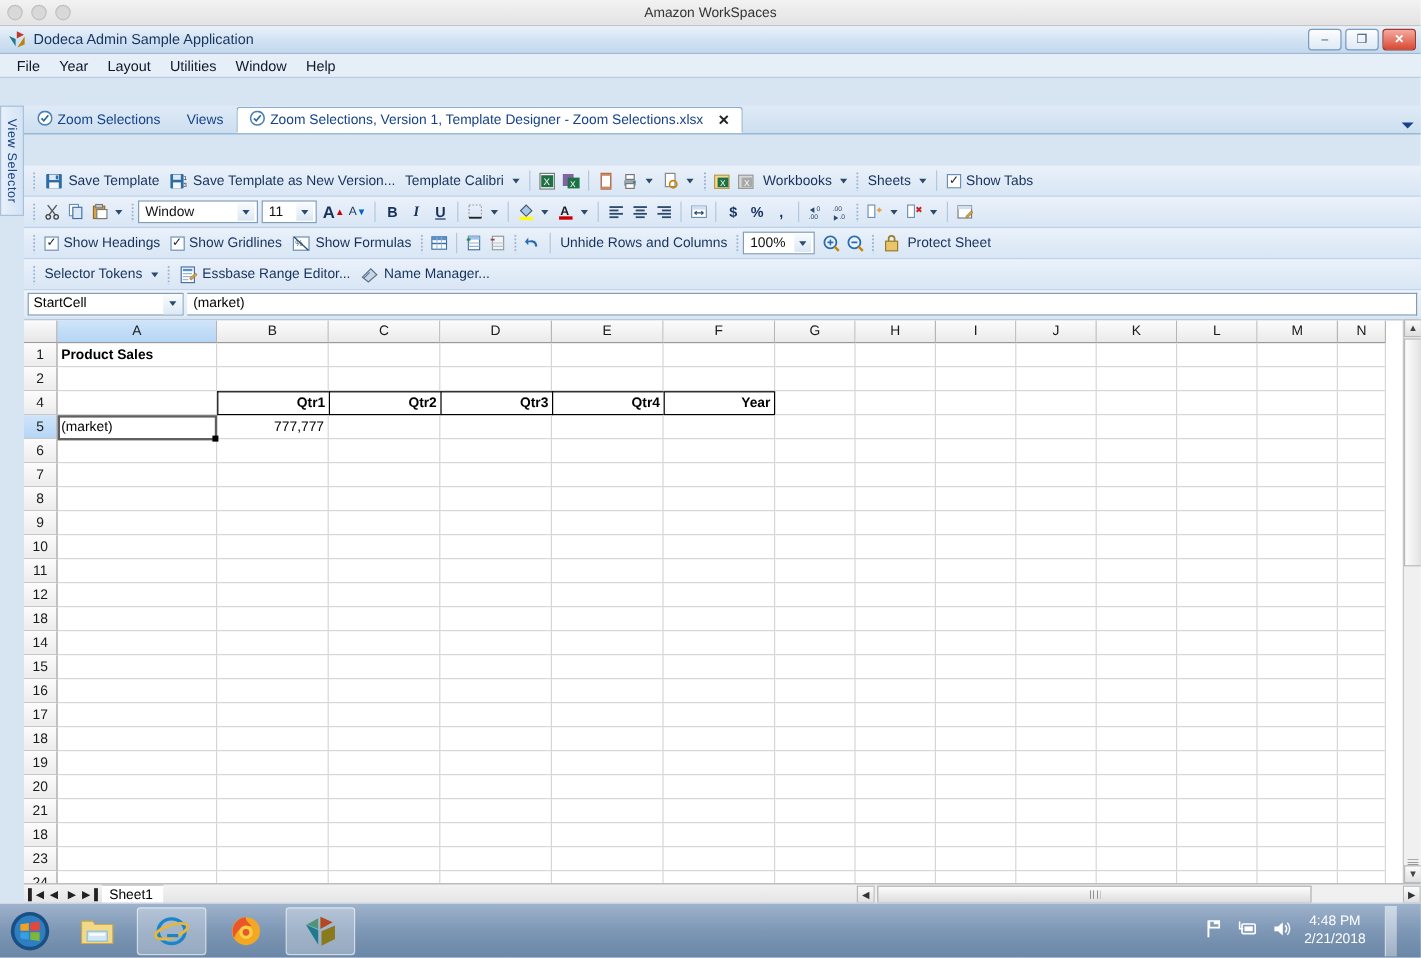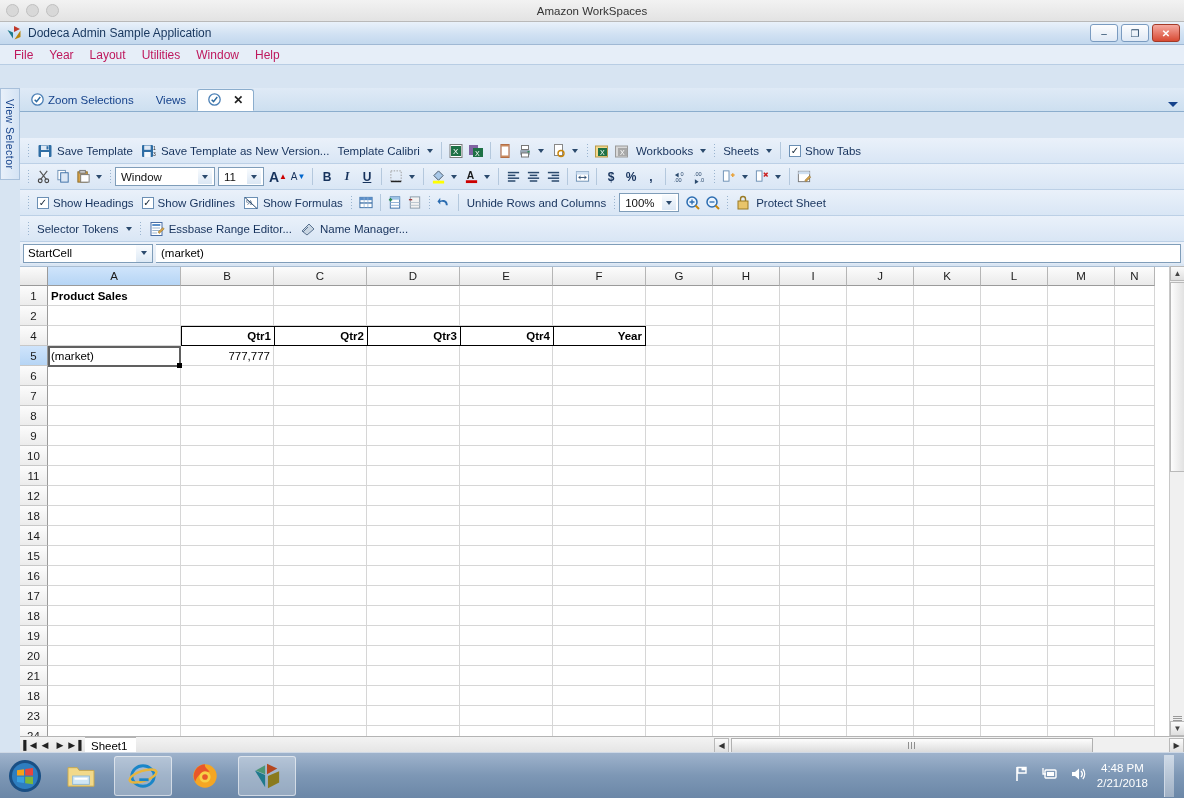--- a/index.html
+++ b/index.html
@@ -61,21 +61,21 @@
     background: linear-gradient(#f5a9a0,#d84a33);
     border-color: #a33a28; color: #fff; font-weight: bold;
   }
   #menubar {
     height: 20px; background: #e6eef8;
     display: flex; align-items: center;
     border-bottom: 1px solid #b8cde4;
     padding-left: 6px;
   }
   #menubar .mi {
-    padding: 2px 8px; font-size: 12px; color: #be185d;
+    padding: 2px 8px; font-size: 12px; color: #0f172a;
   }
   
   #vstrip {
     position: absolute; left: 0; top: 66px;
     width: 20px; height: 92px;
     background: linear-gradient(90deg,#e8f0fa,#d4e3f4);
     border: 1px solid #a8c0db;
     display: flex; align-items: center; justify-content: center;
   }
   #vstrip span {
@@ -309,21 +309,21 @@
     width: 58px; height: 40px; margin-left: 4px;
     display: flex; align-items: center; justify-content: center;
     border-radius: 3px;
   }
   .tbitem.open {
     background: rgba(255,255,255,.28);
     border: 1px solid rgba(255,255,255,.55);
   }
   #tray {
     margin-left: auto; display: flex; align-items: center; gap: 10px;
-    padding-right: 10px; color: #fff;
+    padding-right: 20px; color: #fff;
   }
   #clock { text-align: center; font-size: 11.5px; color: #fff; line-height: 15px; }
   #showdesk {
     width: 10px; height: 42px; margin-left: 6px;
     background: linear-gradient(#d0dbe8,#9fb0c4);
     border-left: 1px solid #cfd9e6;
   }
 </style>
 </head>
 <body>
@@ -381,20 +381,21 @@
     <div class="tab">
       <span>Views</span>
     </div>
     <div class="tab active">
       <span>
         <svg width="13" height="13" viewBox="0 0 16 16">
             <circle cx="8" cy="8" r="7" fill="#fff" stroke="#4a7fb5" stroke-width="1.6"></circle>
             <path d="M4.5 8.2 L6.8 10.6 L11.4 5" stroke="#2d6a9f" stroke-width="1.8" fill="none"></path>
           </svg>
       </span>
+      <span>Zoom Selections, Version 1, Template Designer - Zoom Selections.xlsx</span>
       <span class="closex">✕</span>
     </div>
     <div id="tabdrop"></div>
   </div>
 
   <div id="toolbars">
 
     <div class="trow">
       <div class="grip"></div>
       <div class="tbtn">

